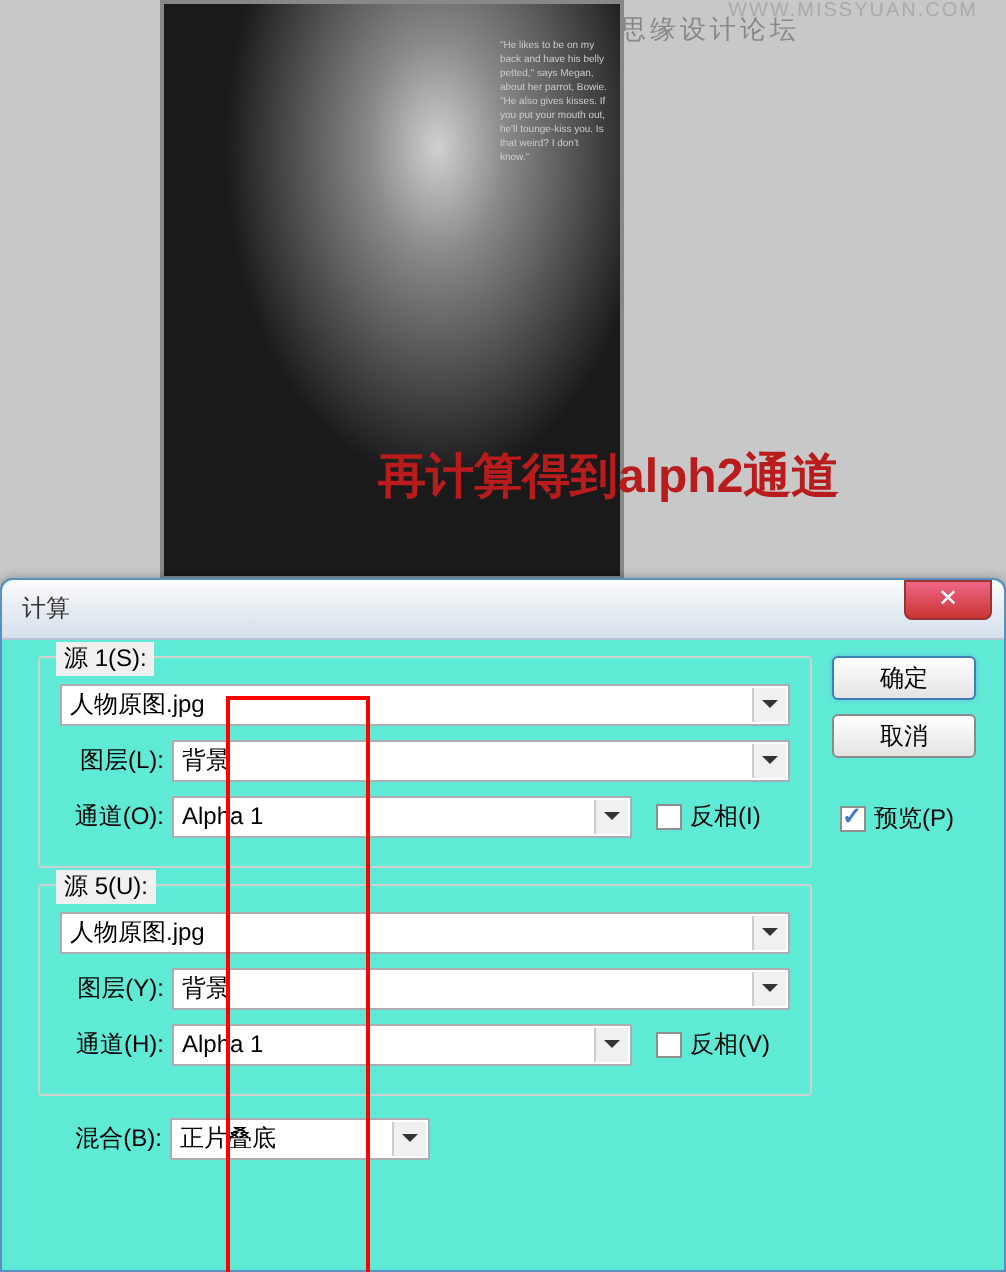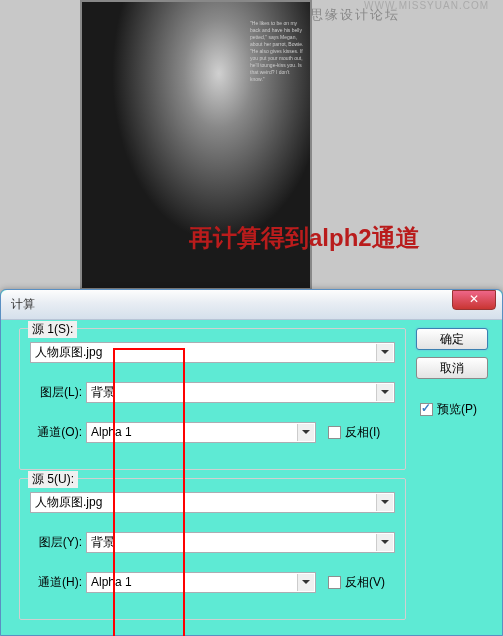--- a/index.html
+++ b/index.html
@@ -19,21 +19,21 @@
 .close-btn { position: absolute; top: 0; right: 6px; width: 44px; height: 20px; background: linear-gradient(#e68,#c93532); border: 1px solid #933; border-radius: 0 0 4px 4px; color: #fff; text-align: center; line-height: 16px; font-size: 11px; }
 
 .dialog-body { display: flex; padding: 8px 10px 0 18px; }
 .left-col { flex: 1; }
 .right-col { width: 86px; padding-left: 10px; }
 
 .group { border: 1px solid #d0d0d0; border-radius: 2px; position: relative; margin-bottom: 8px; padding: 12px 10px 8px 10px; }
 .group-no-border { border: none; padding: 2px 10px 6px 10px; }
 .group-legend { position: absolute; top: -8px; left: 8px; background: #f0f0f0; padding: 0 4px; font-size: 12px; }
 
-.row { display: flex; align-items: center; margin-bottom: 18px; height: 22px; }
+.row { display: flex; align-items: center; margin-bottom: 6px; height: 22px; }
 .lbl { width: 56px; text-align: right; padding-right: 4px; }
 .combo { flex: 1; height: 21px; border: 1px solid #abadb3; background: #fff; display: flex; align-items: center; padding: 0 4px; position: relative; }
 .combo-arrow { position: absolute; right: 1px; top: 1px; width: 17px; height: 17px; background: #f0f0f0; border-left: 1px solid #ccc; display: flex; align-items: center; justify-content: center; }
 .combo-arrow::after { content:''; border-left:4px solid transparent; border-right:4px solid transparent; border-top:4px solid #333; }
 .combo.short { max-width: 230px; flex: 0 0 230px; }
 .combo.med { max-width: 130px; flex: 0 0 130px; }
 .chk { width: 13px; height: 13px; border: 1px solid #8e8f8f; background: #fff; display: inline-block; margin: 0 4px 0 12px; }
 .chk.checked { background: #fff; position: relative; }
 .chk.checked::after { content:'✓'; color:#3a7fc4; position: absolute; top:-3px; left:0; font-size: 12px; font-weight: bold; }
 .chk-lbl { }
@@ -115,20 +115,27 @@
           <div class="combo short">
             <span>Alpha 1</span>
             <span class="combo-arrow"></span>
           </div>
           <span class="chk"></span>
           <span class="chk-lbl">反相(V)</span>
         </div>
       </div>
 
       <div class="group group-no-border">
+        <div class="row">
+          <span class="lbl">混合(B):</span>
+          <div class="combo med">
+            <span>正片叠底</span>
+            <span class="combo-arrow"></span>
+          </div>
+        </div>
       </div>
 
     </div>
     <div class="right-col">
       <div class="btn default">确定</div>
       <div class="btn">取消</div>
       <div style="height:8px"></div>
       <div class="row" style="margin:4px">
         <span class="chk checked" style="margin-left:0"></span>
         <span class="chk-lbl">预览(P)</span>

